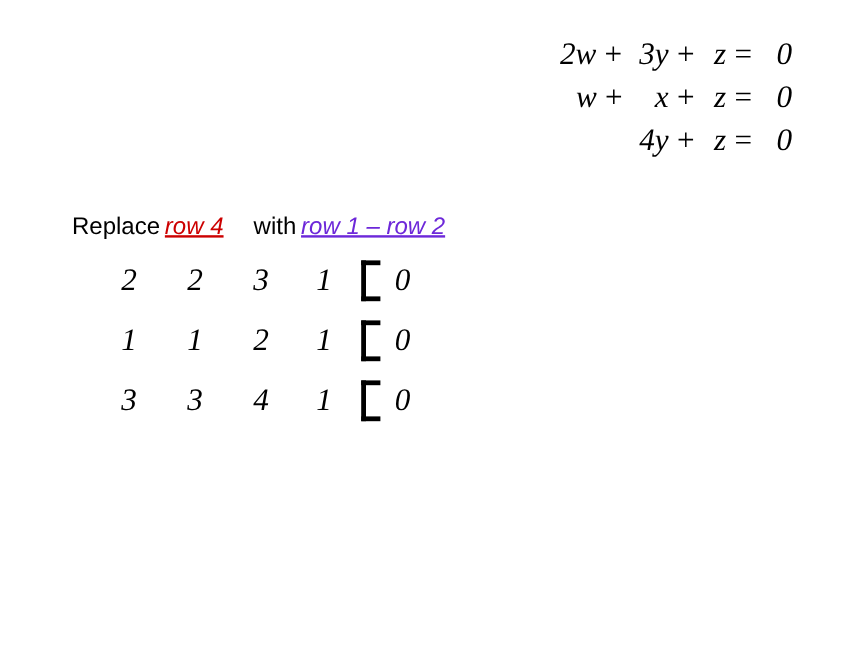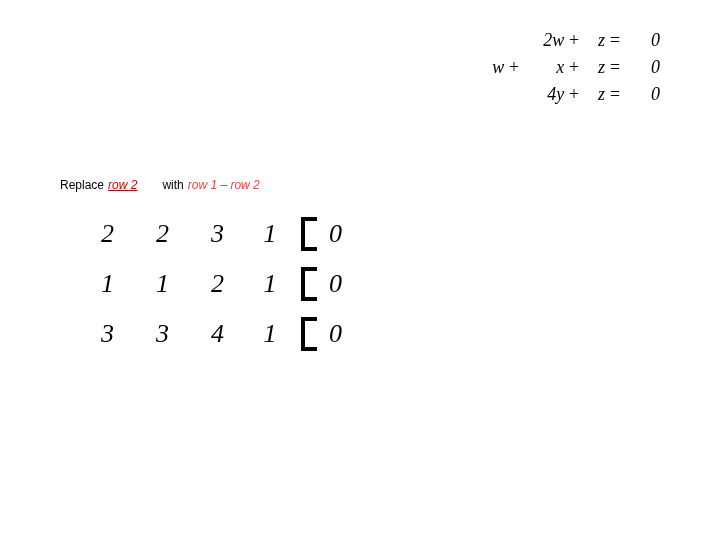--- a/index.html
+++ b/index.html
@@ -26,21 +26,21 @@
       top: 30px;
       left: 100px;
       width: 560px;
     }
 
     .equation-row {
       display: flex;
       align-items: baseline;
       justify-content: flex-end;
       margin-bottom: 6px;
-      font-size: 18px;
+      font-size: 26px;
       font-style: italic;
     }
 
     .eq-term {
       display: inline-block;
       min-width: 60px;
       text-align: right;
     }
 
     .eq-equals {
@@ -53,21 +53,21 @@
       display: inline-block;
       min-width: 30px;
       text-align: right;
     }
 
     
     .replace-line {
       position: absolute;
       top: 178px;
       left: 60px;
-      font-size: 12px;
+      font-size: 20px;
       font-family: Arial, sans-serif;
       color: #000000;
       display: flex;
       align-items: baseline;
       gap: 4px;
     }
 
     .replace-text {
       font-style: normal;
     }
@@ -77,21 +77,22 @@
       text-decoration: underline;
       font-style: italic;
     }
 
     .with-text {
       font-style: normal;
       margin-left: 21px;
     }
 
     .replace-expr {
-      color: #ef4444;
+      color: #6d28d9;
+      text-decoration: underline;
       font-style: italic;
     }
 
     
     .matrix-section {
       position: absolute;
       top: 215px;
       left: 80px;
       width: 580px;
     }
@@ -122,39 +123,40 @@
     }
   </style>
 </head>
 <body>
 
 <div class="page-content">
 
   <div class="equations-section">
     <div class="equation-row">
       <span class="eq-term">2<i>w</i> +</span>
+      <span class="eq-term">&nbsp;&nbsp;3<i>y</i> +</span>
       <span class="eq-equals">&nbsp;&nbsp;<i>z</i> =</span>
       <span class="eq-rhs">&nbsp;&nbsp;0</span>
     </div>
     <div class="equation-row">
       <span class="eq-term"><i>w</i> +</span>
       <span class="eq-term">&nbsp;&nbsp;<i>x</i> +</span>
       <span class="eq-equals">&nbsp;&nbsp;<i>z</i> =</span>
       <span class="eq-rhs">&nbsp;&nbsp;0</span>
     </div>
     <div class="equation-row">
       <span class="eq-term">&nbsp;&nbsp;4<i>y</i> +</span>
       <span class="eq-equals">&nbsp;&nbsp;<i>z</i> =</span>
       <span class="eq-rhs">&nbsp;&nbsp;0</span>
     </div>
   </div>
 
   <div class="replace-line">
     <span class="replace-text">Replace</span>
-    <span class="underline-red">row 2</span>
+    <span class="underline-red">row 4</span>
     <span class="with-text">with</span>
     <span class="replace-expr">row 1 – row 2</span>
   </div>
 
   <div class="matrix-section">
 
     <div class="matrix-row">
       <span class="m-cell">2</span>
       <span class="m-cell">2</span>
       <span class="m-cell">3</span>

